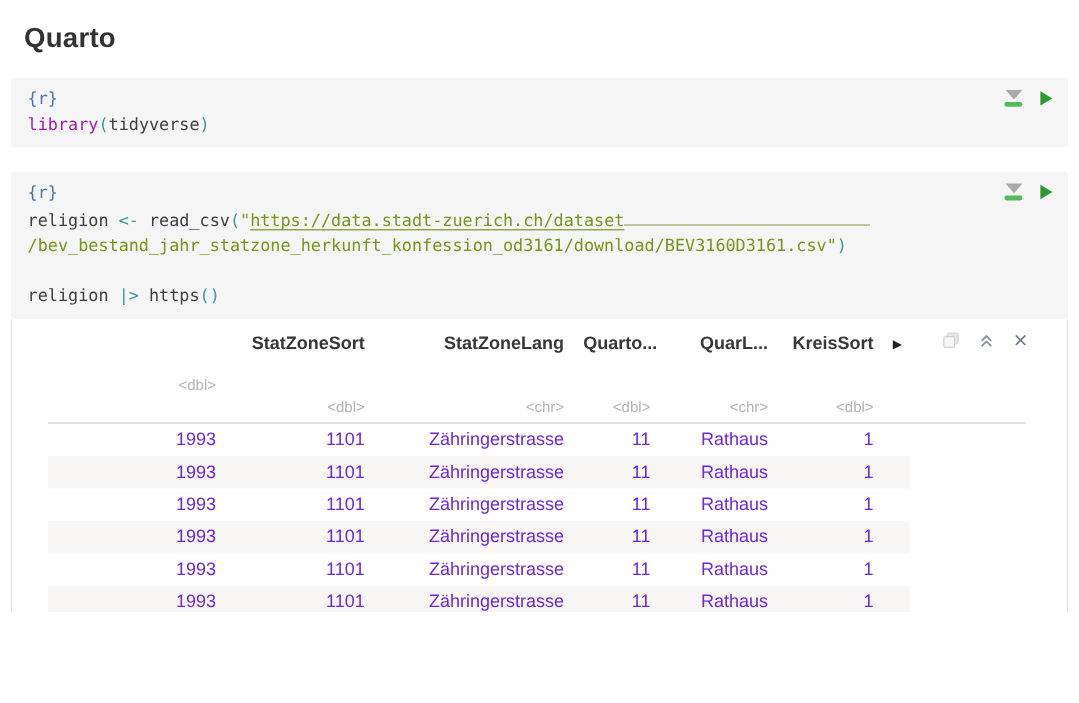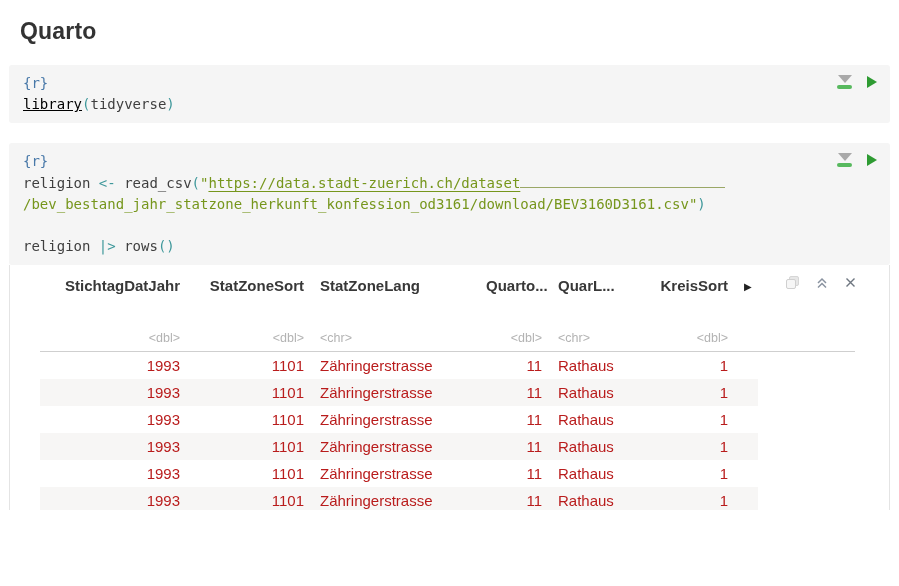--- a/index.html
+++ b/index.html
@@ -16,21 +16,21 @@
   
   .chunk { position:relative; margin-bottom:20px; }
   .code {
     background:#f5f5f5; border-radius:3px;
     font-family:"DejaVu Sans Mono", monospace;
     font-size:14px; line-height:21px;
     padding:8px 90px 8px 14px;
   }
   .cl { white-space:pre; min-height:21px; }
   .tok-tag   { color:#4878a8; }
-  .tok-kw    { color:#000000;text-decoration:underline; }
+  .tok-kw    { color:#a21caf; }
   .tok-op    { color:#3f989b; }
   .tok-plain { color:#3f3f3f; }
   .tok-str   { color:#76961c; }
   .tok-link  { color:#76961c; text-decoration:underline; text-underline-offset:3px; cursor:pointer; }
   .tok-fill  { display:inline-block; width:205px; height:15px; border-bottom:1px solid #9aa766; }
   .chunk-actions {
     position:absolute; top:10px; right:13px;
     display:flex; align-items:center; gap:15px;
   }
   .icon-btn { display:inline-flex; flex-direction:column; align-items:center; cursor:pointer; }
@@ -52,26 +52,26 @@
   .badge .dims { color:#3f3f3f; margin-left:4px; }
   .grid {
     display:grid;
     grid-template-columns:140px 108px 150px 56px 82px 72px 14px;
     column-gap:16px;
   }
   .thead { padding-bottom:6px; align-items:start; }
   .hname { font-weight:700; font-size:15px; color:#383838; line-height:18px; }
   .htype { font-size:12.5px; color:#b3b3b3; line-height:14px;margin-top:36px; }
   .ar { text-align:right; }
-  .al { text-align:left; }
+  .al { text-align:right; }
   .next-col { color:#222; font-size:10px; line-height:18px; cursor:pointer; padding-top:1px; }
   .rule  { height:1px; background:#cfcfcf; width:815px; }
   .rule2 { height:1px; background:#d9d9d9; width:815px; }
   .rows { display:inline-block; }
-  .trow { height:27px; line-height:27px; font-size:15px; color:#b91c1c; }
+  .trow { height:27px; line-height:27px; font-size:15px; color:#6d28d9; }
   .rows .trow:nth-child(even) { background:#f7f6f5; }
   .tfooter { color:#989898; font-size:14.5px; margin-top:12px; }
 </style>
 </head>
 <body>
 
 <div class="page">
   <h1 class="title">Quarto</h1>
 
   <div class="chunk">
@@ -89,21 +89,21 @@
       </span>
     </div>
   </div>
 
   <div class="chunk">
     <div class="code">
         <div class="cl"><span class="tok-tag">{r}</span></div>
         <div class="cl"><span class="tok-plain">religion </span><span class="tok-op">&lt;-</span><span class="tok-plain"> read_csv</span><span class="tok-op">(</span><span class="tok-str">"</span><span class="tok-link">https://data.stadt-zuerich.ch/dataset</span><span class="tok-fill"></span></div>
         <div class="cl"><span class="tok-str">/bev_bestand_jahr_statzone_herkunft_konfession_od3161/download/BEV3160D3161.csv</span><span class="tok-str">"</span><span class="tok-op">)</span></div>
         <div class="cl">&nbsp;</div>
-        <div class="cl"><span class="tok-plain">religion </span><span class="tok-op">|&gt;</span><span class="tok-plain"> rows</span><span class="tok-op">()</span></div>
+        <div class="cl"><span class="tok-plain">religion </span><span class="tok-op">|&gt;</span><span class="tok-plain"> https</span><span class="tok-op">()</span></div>
       </div>
     <div class="chunk-actions">
       <span class="icon-btn">
         <span class="ra-tri"></span>
         <span class="ra-bar"></span>
       </span>
       <span class="icon-btn">
         <span class="play-tri"></span>
       </span>
     </div>
@@ -126,21 +126,20 @@
           <svg width="13" height="13" viewBox="0 0 13 13">
             <path d="M2.5 2.5 L10.5 10.5 M10.5 2.5 L2.5 10.5" stroke="#6e7680" stroke-width="1.4"></path>
           </svg>
         </span>
       </div>
 
 
       <div class="rows">
         <div class="grid thead">
           <div class="hc ar">
-              <div class="hname">StichtagDatJahr</div>
               <div class="htype">&lt;dbl&gt;</div>
             </div>
             <div class="hc ar">
               <div class="hname">StatZoneSort</div>
               <div class="htype">&lt;dbl&gt;</div>
             </div>
             <div class="hc al">
               <div class="hname">StatZoneLang</div>
               <div class="htype">&lt;chr&gt;</div>
             </div>

